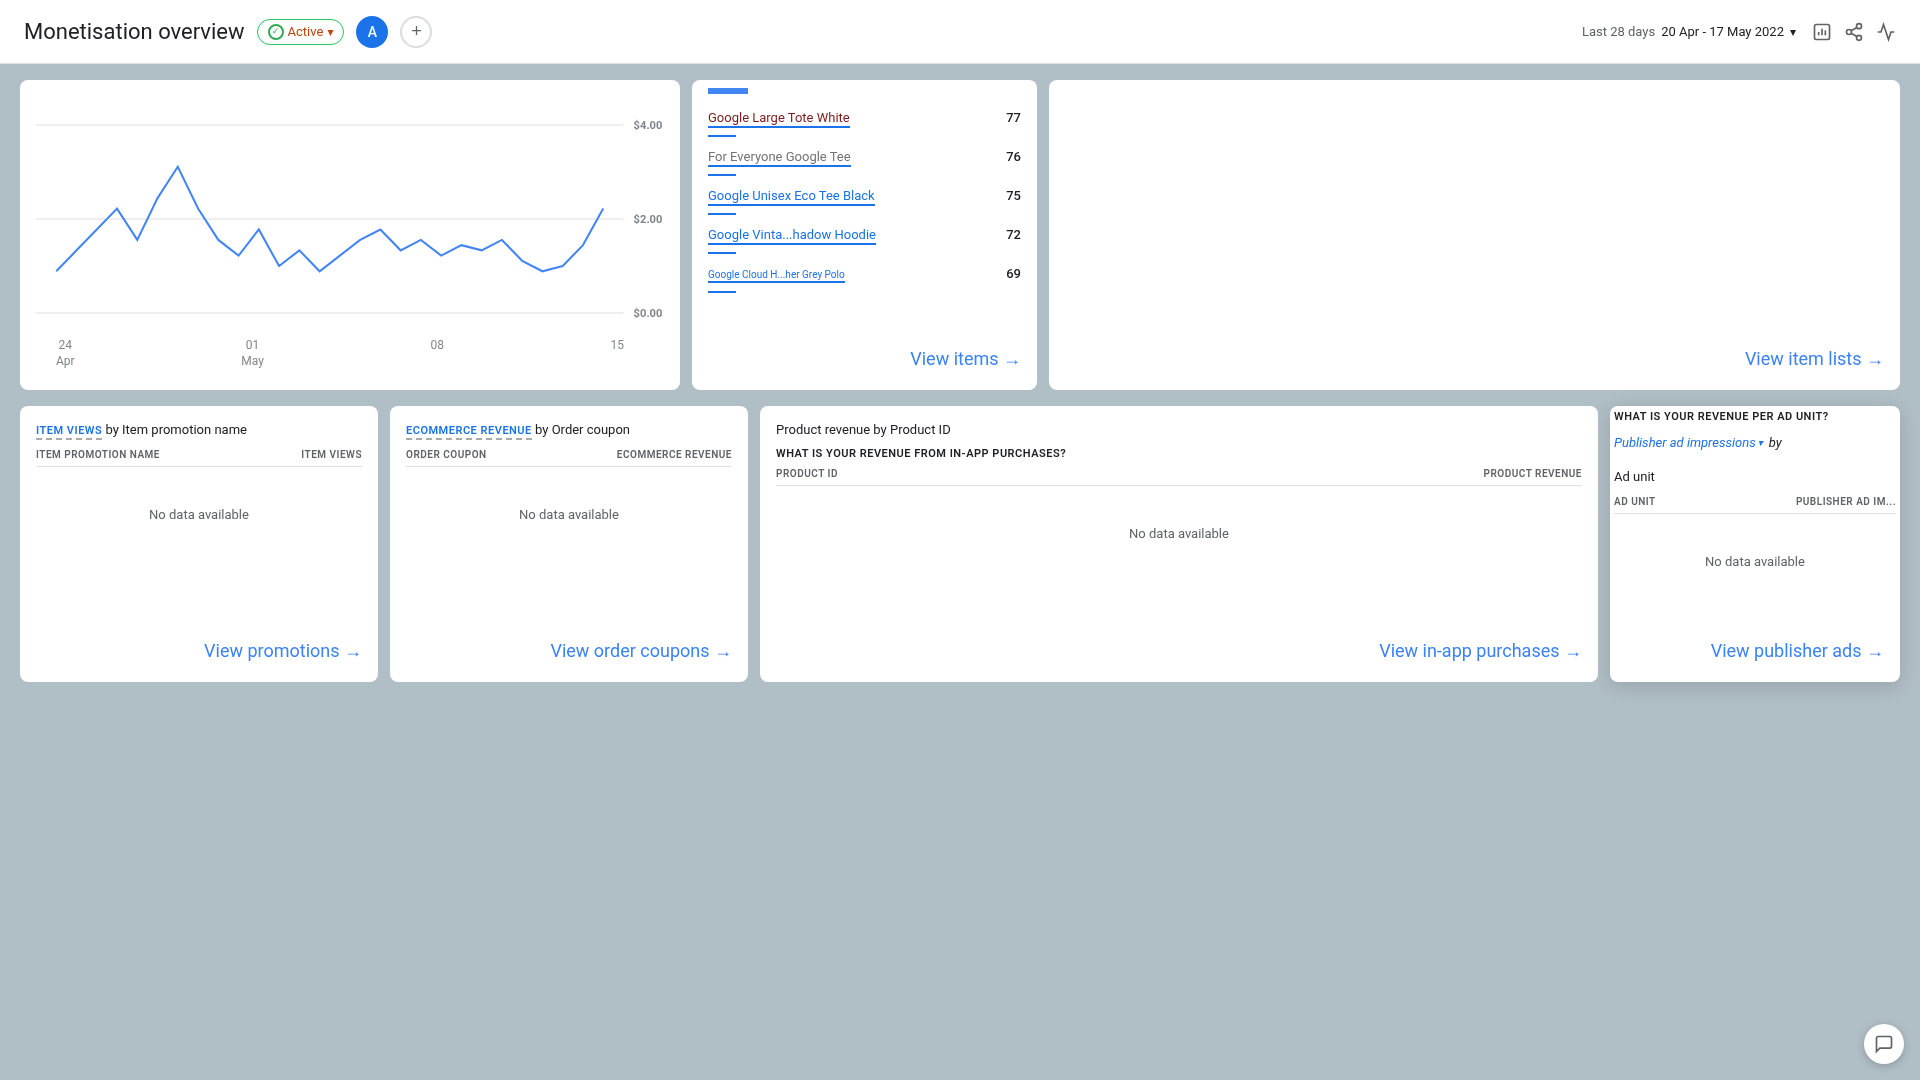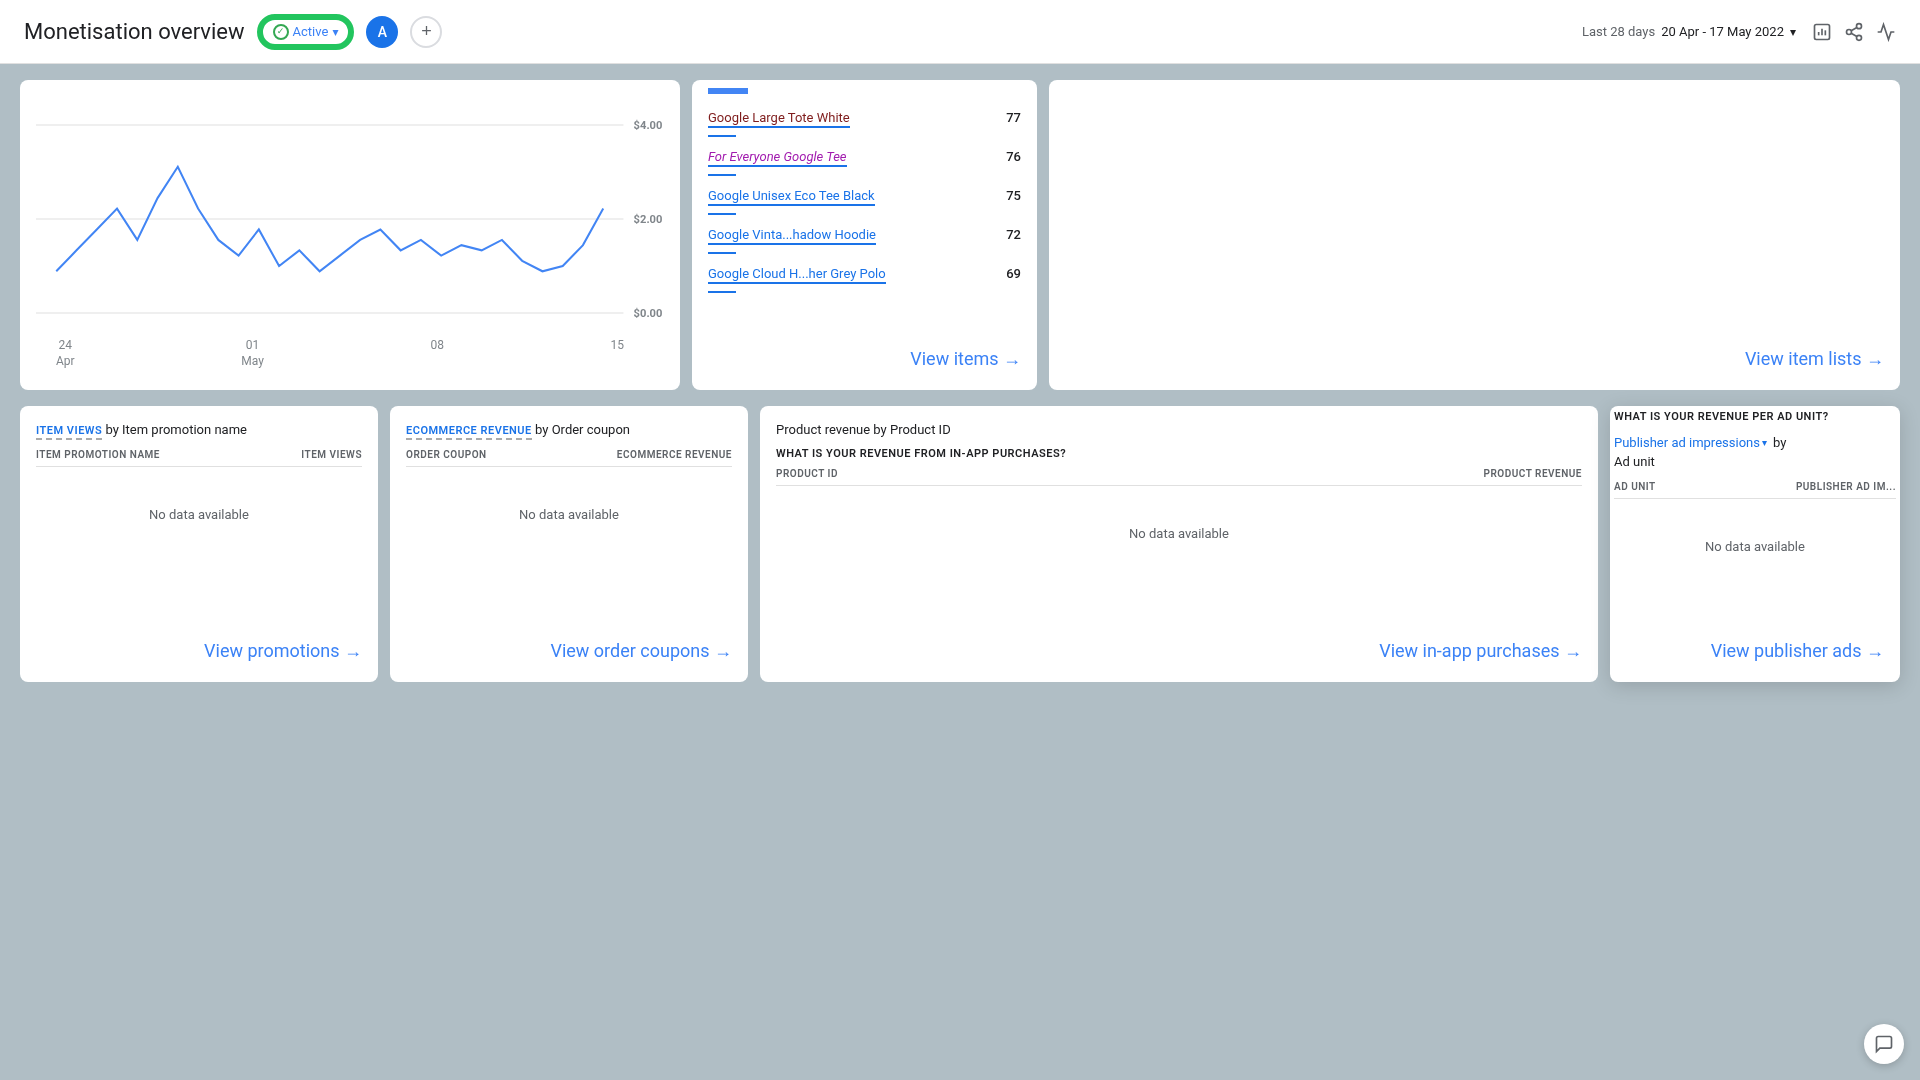--- a/index.html
+++ b/index.html
@@ -29,25 +29,25 @@
     }
     .page-title {
       font-size: 22px;
       font-weight: 400;
       color: #202124;
     }
     .status-badge {
       display: flex;
       align-items: center;
       gap: 4px;
-      border: 6px solid #22c55e;
+      border: 1px solid #22c55e;
       border-radius: 20px;
       padding: 4px 10px;
       font-size: 13px;
-      color: #3b82f6;
+      color: #c2410c;
       cursor: pointer;
     }
     .check-icon {
       width: 16px;
       height: 16px;
       border-radius: 50%;
       border: 2px solid #34a853;
       display: inline-flex;
       align-items: center;
       justify-content: center;
@@ -262,21 +262,22 @@
       margin-top: 40px;
     }
 
     
     .ad-metric-selector {
       display: flex;
       align-items: center;
       gap: 6px;
       font-size: 13px;
       color: #202124;
-      margin-bottom: 4px;
+      margin-bottom: 19px;
+      font-style: italic;
     }
 
     .ad-metric-name {
       color: #1a73e8;
       cursor: pointer;
       display: flex;
       align-items: center;
       gap: 2px;
     }
 
@@ -410,42 +411,42 @@
         <div class="items-table-row">
           <div>
             <span style="color:#7f1d1d; font-size:13px; border-bottom:2px solid #1a73e8; padding-bottom:1px;">Google Large Tote White</span>
           </div>
           <div class="item-value">77</div>
         </div>
         <div style="height:4px;"></div>
         <div style="width:28px; height:2px; background:#1a73e8; margin-bottom:6px;"></div>
         <div class="items-table-row">
           <div>
-            <span style="color:#a21caf; font-size:13px; border-bottom:2px solid #1a73e8; padding-bottom:1px;font-style:italic;">For Everyone Google Tee</span>
+            <span style="color:#737373; font-size:13px; border-bottom:2px solid #1a73e8; padding-bottom:1px;">For Everyone Google Tee</span>
           </div>
           <div class="item-value">76</div>
         </div>
         <div style="width:28px; height:2px; background:#1a73e8; margin-top:4px; margin-bottom:6px;"></div>
         <div class="items-table-row">
           <div>
             <span style="color:#1a73e8; font-size:13px; border-bottom:2px solid #1a73e8; padding-bottom:1px;">Google Unisex Eco Tee Black</span>
           </div>
           <div class="item-value">75</div>
         </div>
         <div style="width:28px; height:2px; background:#1a73e8; margin-top:4px; margin-bottom:6px;"></div>
         <div class="items-table-row">
           <div>
             <span style="color:#1a73e8; font-size:13px; border-bottom:2px solid #1a73e8; padding-bottom:1px;">Google Vinta...hadow Hoodie</span>
           </div>
           <div class="item-value">72</div>
         </div>
         <div style="width:28px; height:2px; background:#1a73e8; margin-top:4px; margin-bottom:6px;"></div>
         <div class="items-table-row">
           <div>
-            <span style="color:#1a73e8; font-size:13px; border-bottom:2px solid #1a73e8; padding-bottom:1px;">Google Cloud H...her Grey Polo</span>
+            <span style="color:#1a73e8; font-size:10px; border-bottom:2px solid #1a73e8; padding-bottom:1px;">Google Cloud H...her Grey Polo</span>
           </div>
           <div class="item-value">69</div>
         </div>
         <div style="width:28px; height:2px; background:#1a73e8; margin-top:4px;"></div>
       </div>
       <a class="view-link">View items →</a>
     </div>
 
     <div class="panel panel-item-lists">
       <a class="view-link">View item lists →</a>

